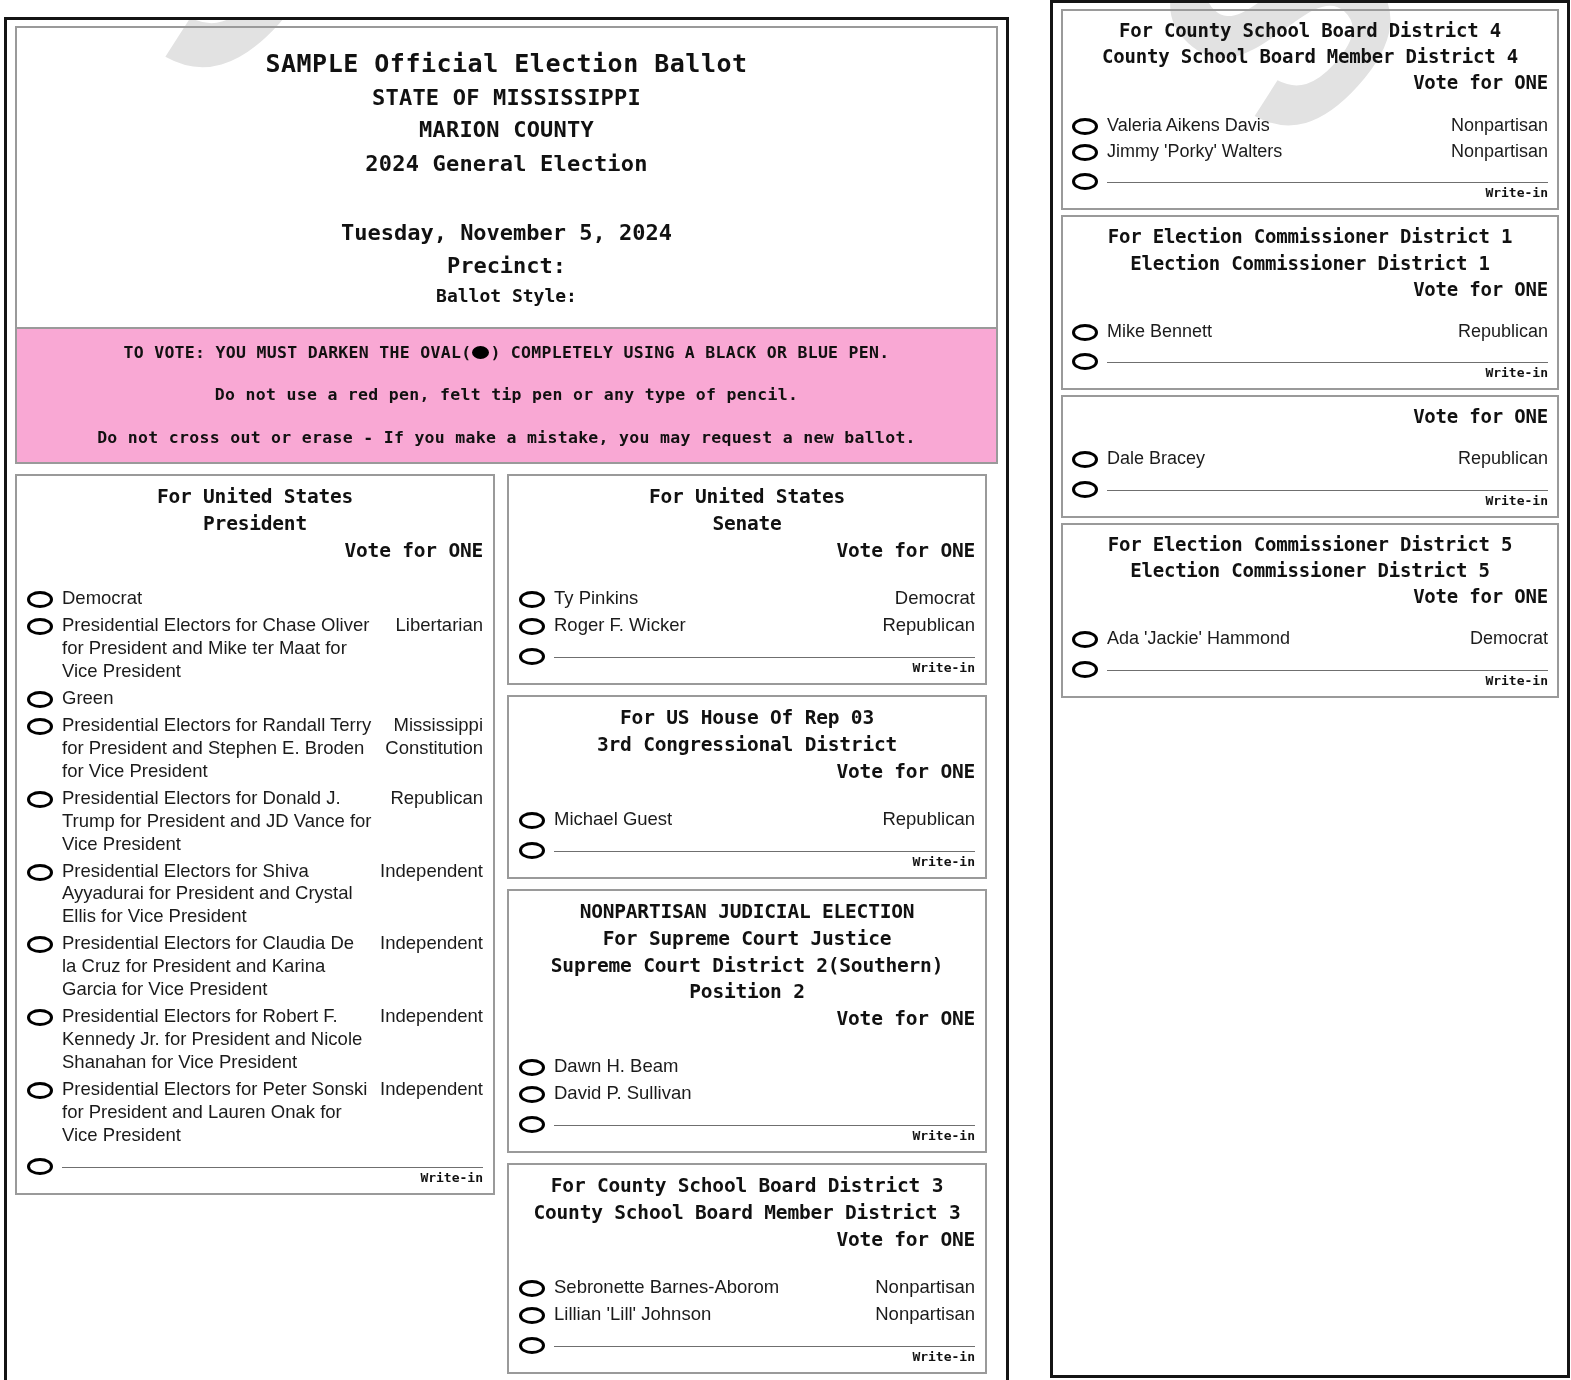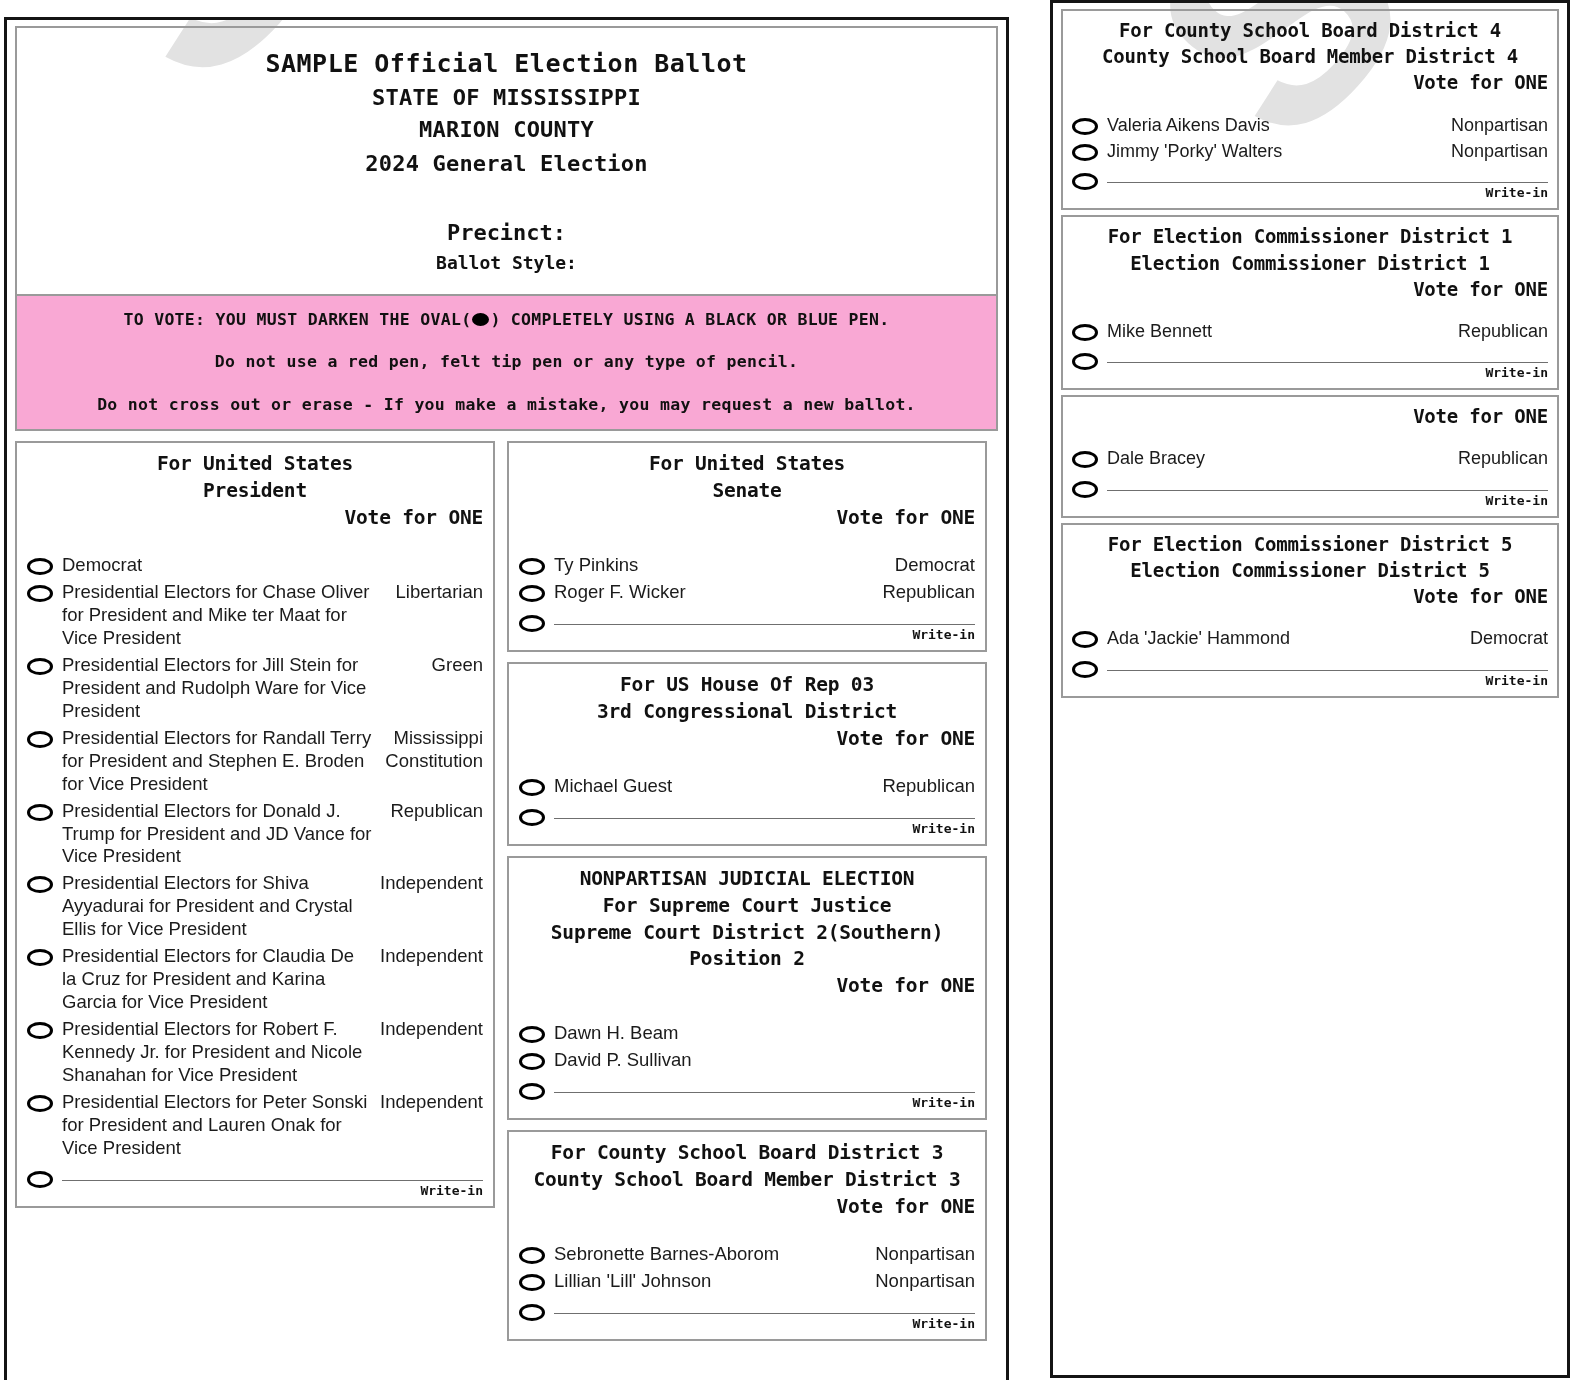--- a/index.html
+++ b/index.html
@@ -250,20 +250,21 @@
     </div>
 
     <div class="page-inner">
 
       <div class="hdr-box">
         <div class="hdr-line hdr-title">SAMPLE Official Election Ballot</div>
         <div class="hdr-line hdr-state">STATE OF MISSISSIPPI</div>
         <div class="hdr-line hdr-county">MARION COUNTY</div>
         <div class="hdr-line hdr-elect">2024 General Election</div>
         <div class="hdr-gap"></div>
+        <div class="hdr-line hdr-date">Tuesday, November 5, 2024</div>
         <div class="hdr-line hdr-pre">Precinct:</div>
         <div class="hdr-line hdr-style">Ballot Style:</div>
       </div>
 
       <div class="instr-box">
         <div class="instr-line">
           <span>TO VOTE: YOU MUST DARKEN THE OVAL(</span><span class="oval-glyph"></span><span>) COMPLETELY USING A BLACK OR BLUE PEN.</span>
         </div>
         <div class="instr-line">Do not use a red pen, felt tip pen or any type of pencil.</div>
         <div class="instr-line">Do not cross out or erase - If you make a mistake, you may request a new ballot.</div>
@@ -284,21 +285,20 @@
               </div>
 
               <div class="choice">
                 <div class="oval"></div>
                 <div class="cand-name">Presidential Electors for Chase Oliver for President and Mike ter Maat for Vice President</div>
                 <div class="cand-party">Libertarian</div>
               </div>
 
               <div class="choice">
                 <div class="oval"></div>
-                <div class="cand-name">Presidential Electors for Jill Stein for President and Rudolph Ware for Vice President</div>
                 <div class="cand-party">Green</div>
               </div>
 
               <div class="choice">
                 <div class="oval"></div>
                 <div class="cand-name">Presidential Electors for Randall Terry for President and Stephen E. Broden for Vice President</div>
                 <div class="cand-party two-line">Mississippi
 Constitution</div>
               </div>
 

